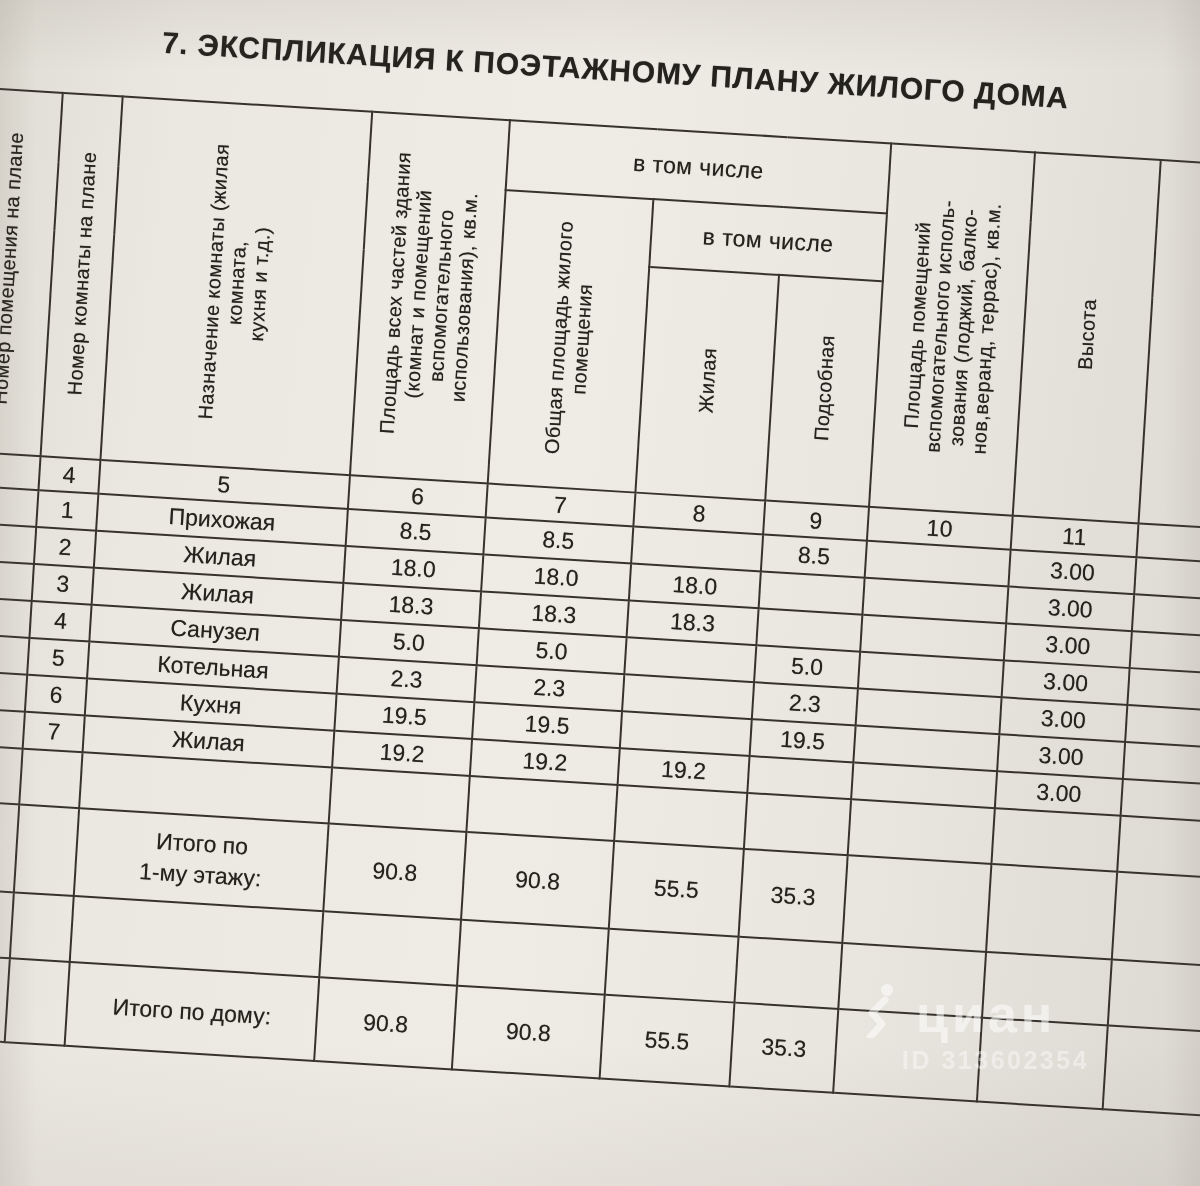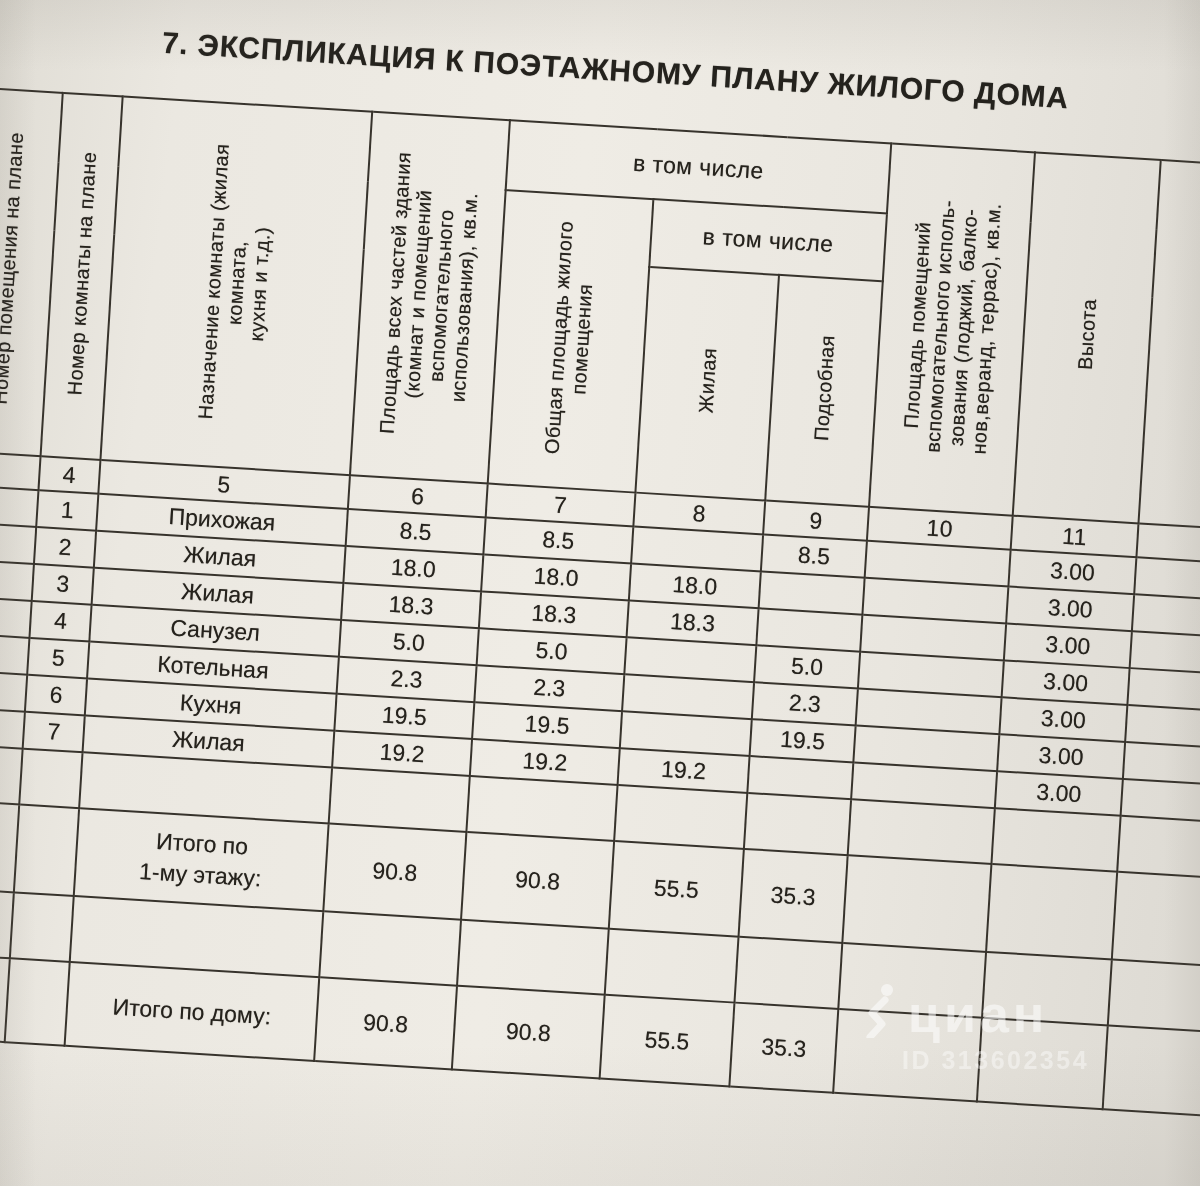--- a/index.html
+++ b/index.html
@@ -42,21 +42,21 @@
     white-space:pre-line;font-size:20px;line-height:23px;letter-spacing:0.4px;
     text-align:center;max-height:355px;
   }
   .inc{font-size:21px;letter-spacing:0.4px;}
   .total-label{white-space:pre-line;font-size:24px;line-height:31px;}
   .num{letter-spacing:0.5px;}
   .watermark{
     position:absolute;left:860px;top:982px;z-index:6;color:#ffffff;opacity:0.55;
     pointer-events:none;
   }
-  .wm-row{display:flex;align-items:flex-end;gap:12px;font-size:52px;font-weight:700;
+  .wm-row{display:flex;align-items:flex-end;gap:20px;font-size:52px;font-weight:700;
     line-height:0.9;letter-spacing:4px;}
   .wm-id{margin:8px 0 16px 42px;font-size:25px;font-weight:700;letter-spacing:2.5px;opacity:0.75;}
 </style>
 </head>
 <body>
 
 <div class="sheet">
   <div class="title">7. ЭКСПЛИКАЦИЯ К ПОЭТАЖНОМУ ПЛАНУ ЖИЛОГО ДОМА</div>
 
   <table class="expl">

